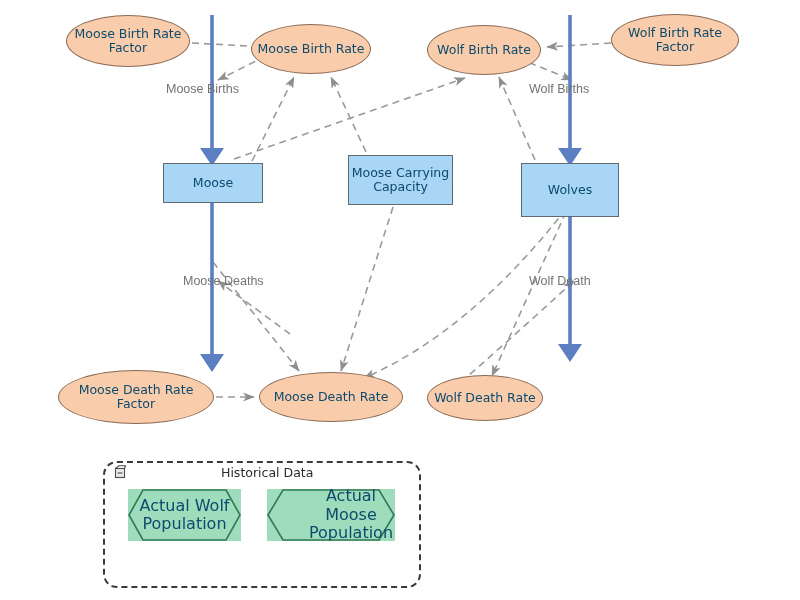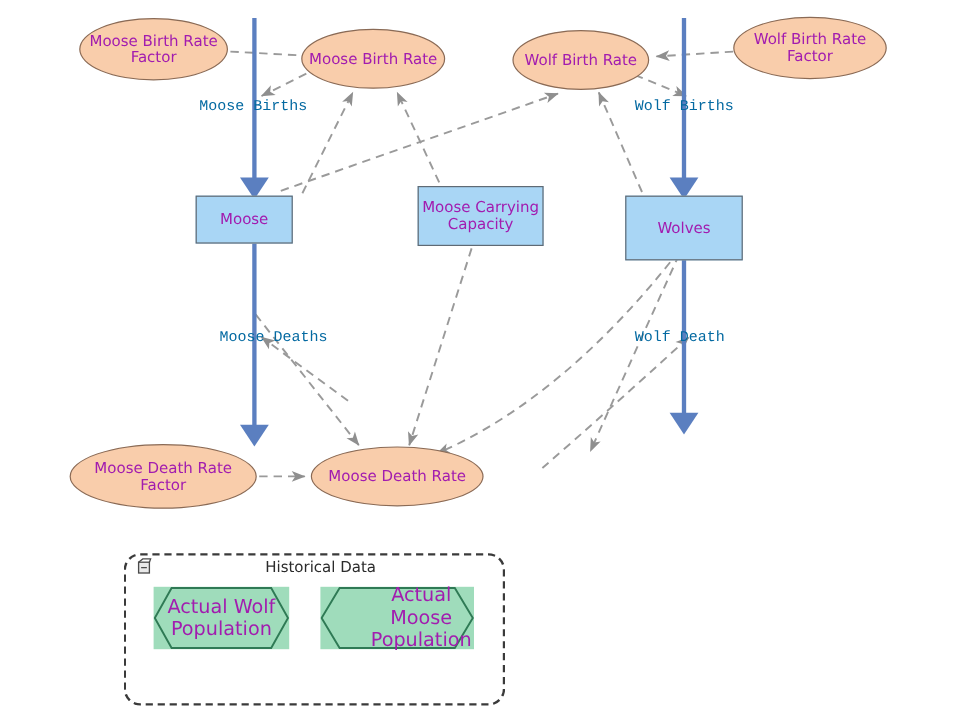--- a/index.html
+++ b/index.html
@@ -26,21 +26,21 @@
     height: 600px;
     pointer-events: none;
   }
   .node {
     position: absolute;
     box-sizing: border-box;
     display: flex;
     align-items: center;
     justify-content: center;
     text-align: center;
-    color: #a21caf;
+    color: #0c4a6e;
     font-family: "DejaVu Sans", sans-serif;
     line-height: 1.15;
     z-index: 3;
   }
   .node-ellipse {
     border-radius: 50%;
     background: #f9cdab;
     border: 1.6px solid #8a6a55;
     font-size: 12.5px;
   }
@@ -57,23 +57,23 @@
   .hexshape {
     position: absolute;
     left: 0;
     top: 0;
     width: 100%;
     height: 100%;
     z-index: -1;
   }
   .flow-label {
     position: absolute;
-    color: #0369a1;
-    font-size: 12.5px;
-    font-family: Liberation Mono, monospace;
+    color: #737373;
+    font-size: 12.5px;
+    font-family: Liberation Sans, sans-serif;
     white-space: nowrap;
     z-index: 4;
   }
   .group-box {
     position: absolute;
     box-sizing: border-box;
     border: 2px dashed #3a3a3a;
     border-radius: 14px;
     background: transparent;
     z-index: 1;
@@ -176,22 +176,27 @@
       <span>Factor</span>
     </div>
   </div>
 
   <div class="node node-ellipse" style="left:259px; top:372px; width:144px; height:50px;">
     <div>
       <span>Moose Death Rate</span>
     </div>
   </div>
 
-
-  <div class="node node-box" style="left:163px; top:163px; width:81px; height:40px;">
+  <div class="node node-ellipse" style="left:427px; top:375px; width:116px; height:46px;">
+    <div>
+      <span>Wolf Death Rate</span>
+    </div>
+  </div>
+
+  <div class="node node-box" style="left:163px; top:163px; width:100px; height:40px;">
     <span>Moose</span>
   </div>
 
   <div class="node node-box" style="left:348px; top:155px; width:105px; height:50px;">
     <div>
       <span>Moose Carrying</span>
       <span>Capacity</span>
     </div>
   </div>
 

